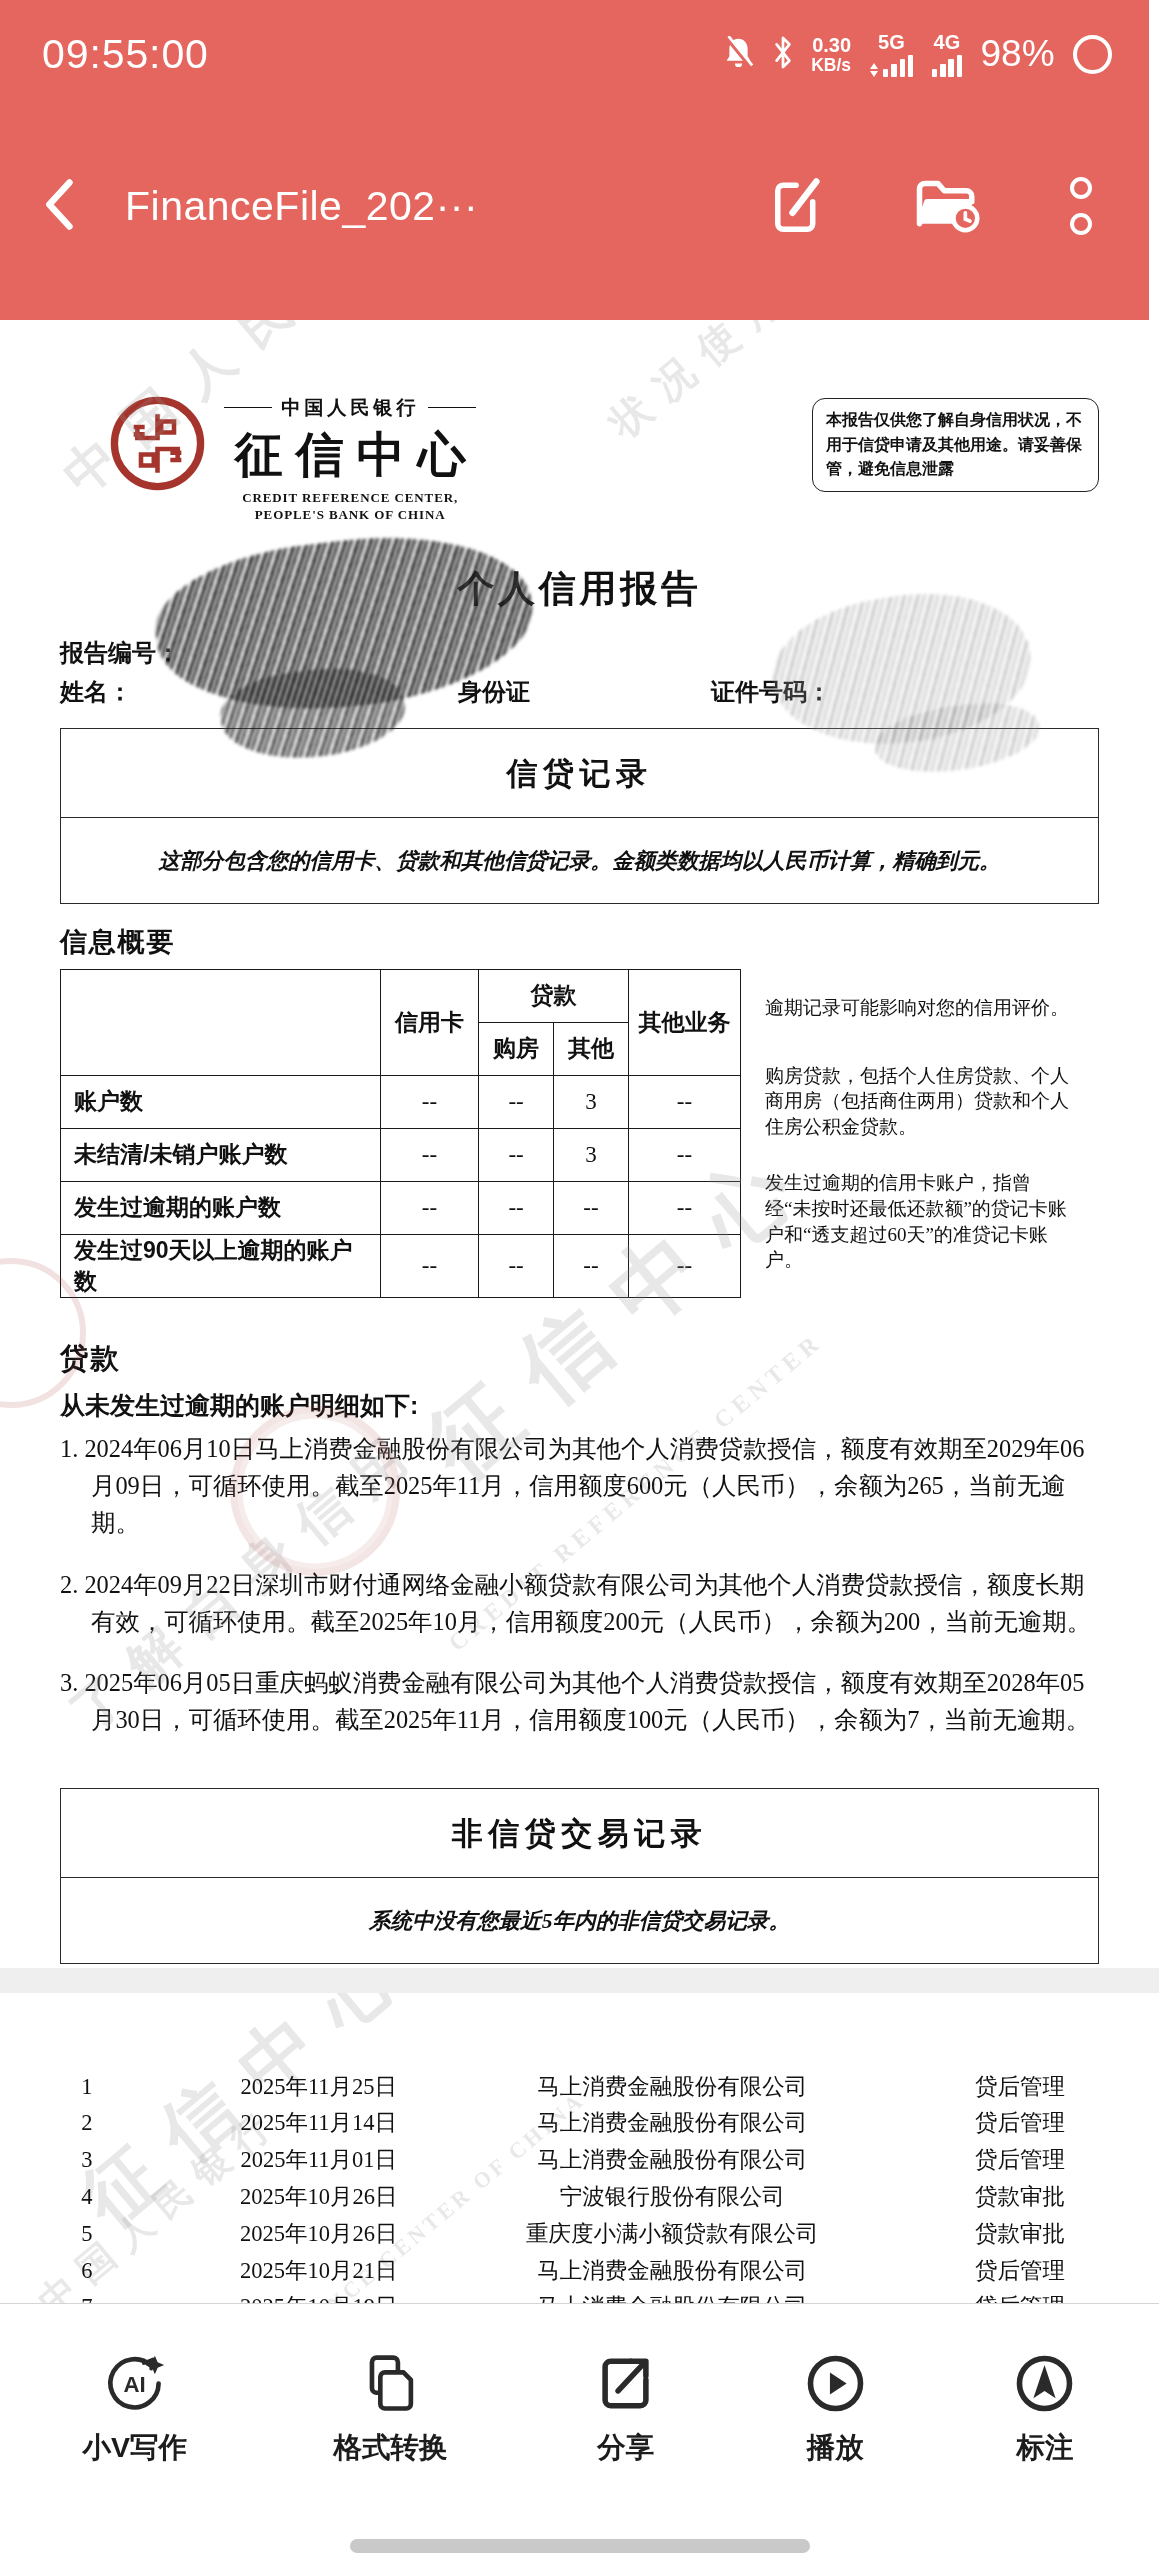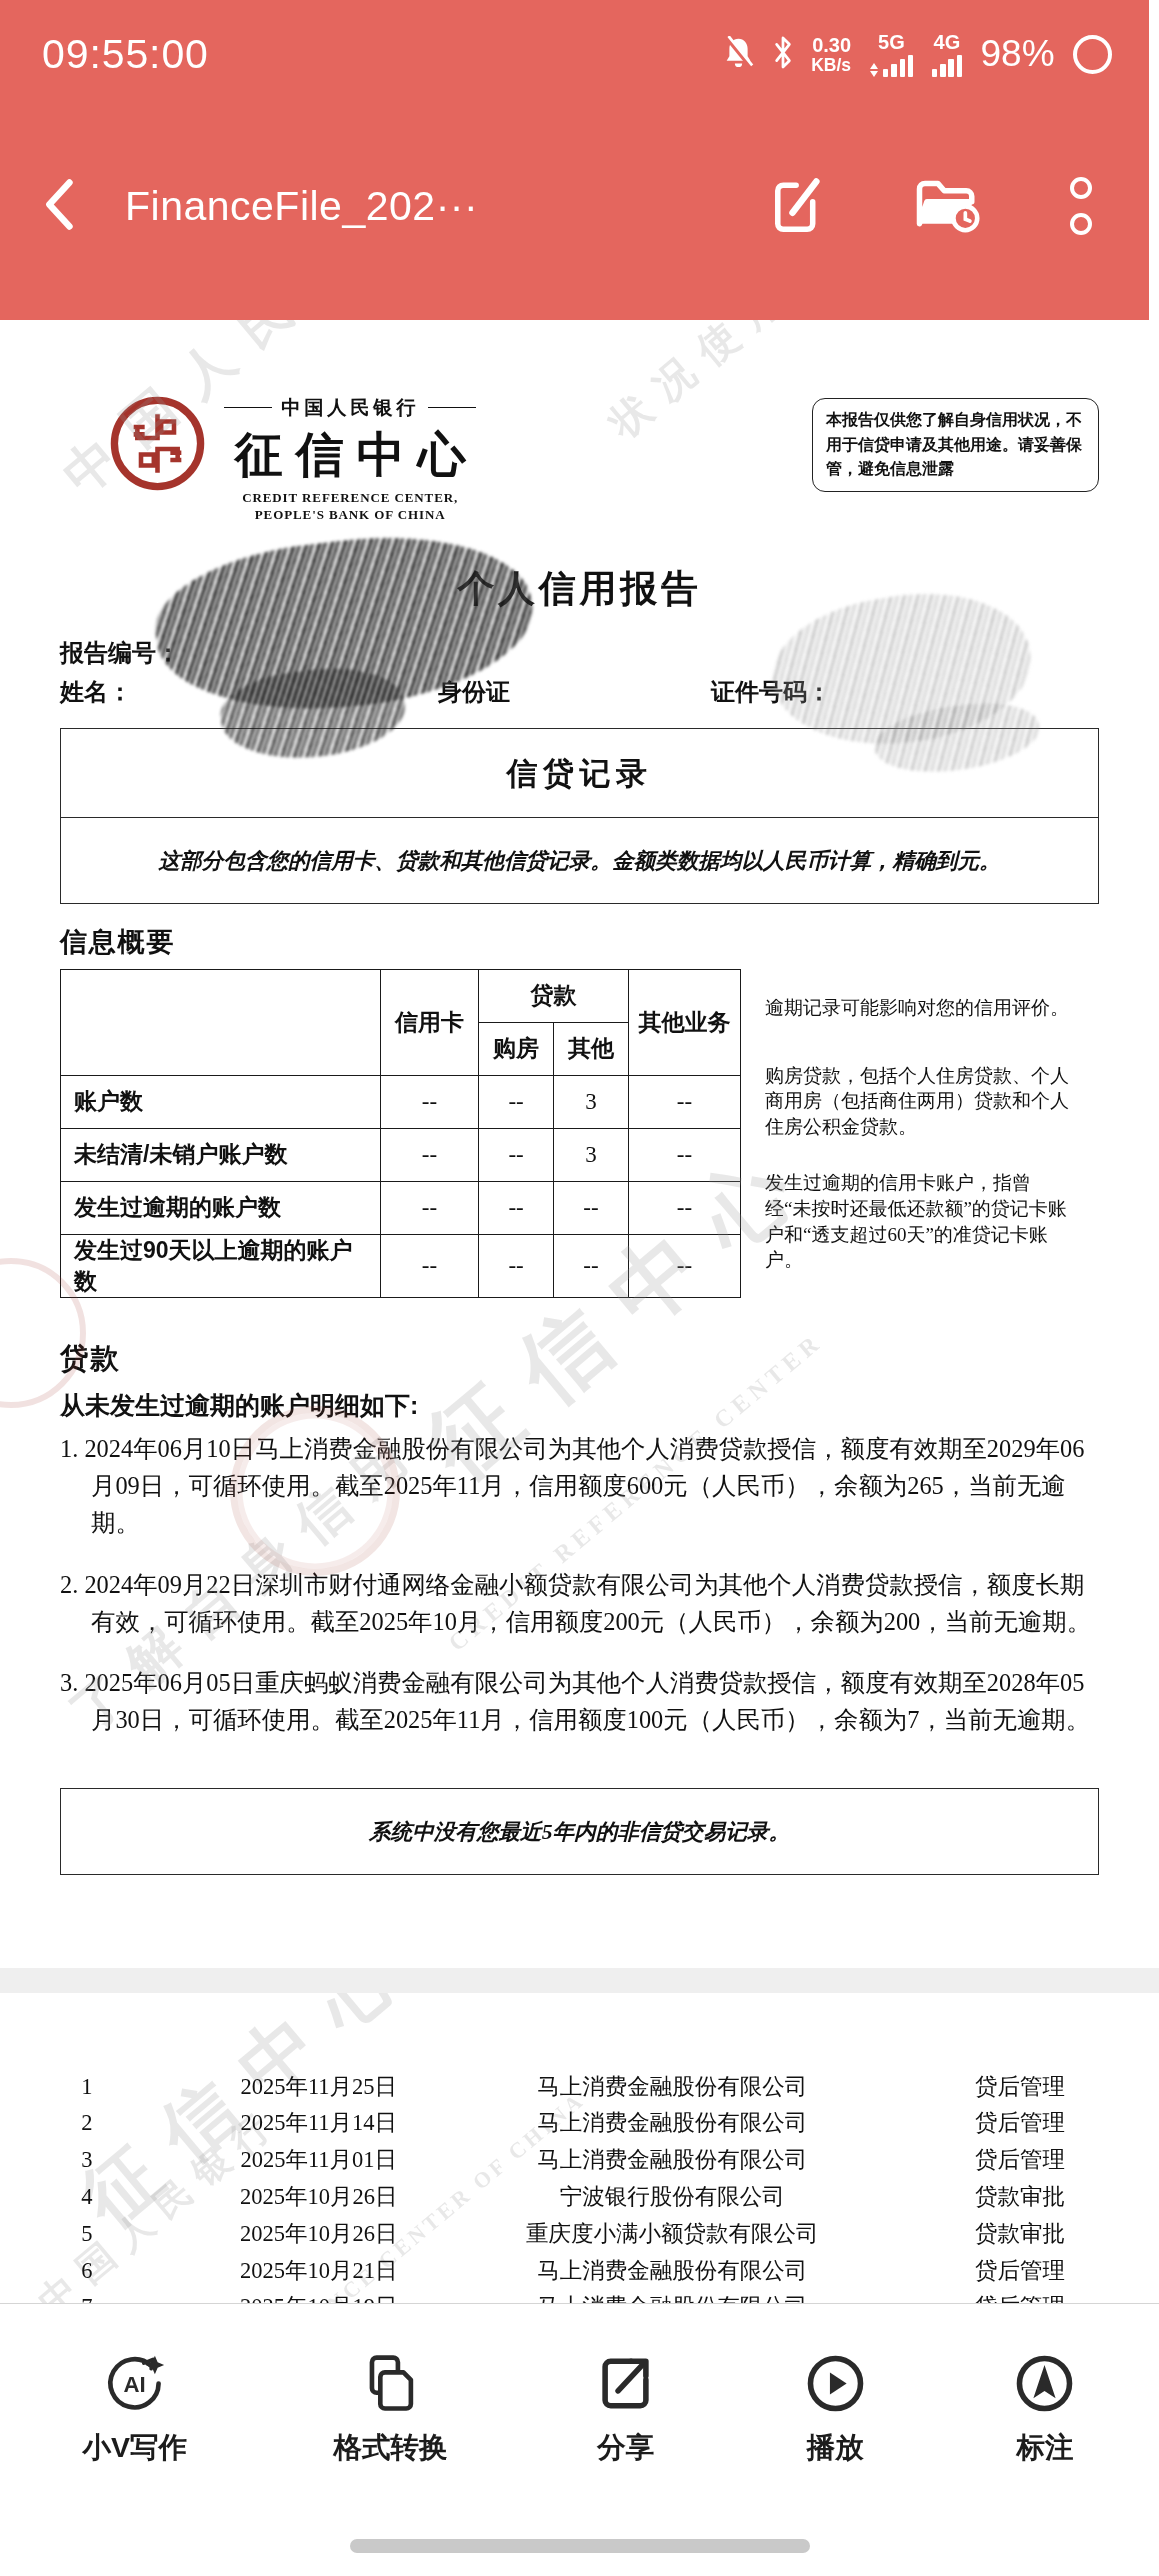--- a/index.html
+++ b/index.html
@@ -39,21 +39,21 @@
   .logo-top:before,.logo-top:after{content:"";width:48px;height:1.8px;background:#111;display:block;}
   .logo-name{font-size:48px;font-weight:bold;letter-spacing:13px;margin:1.8px 0 1.8px 13px;font-family:"Liberation Serif",serif;}
   .logo-en{font-size:13px;font-weight:bold;letter-spacing:0.9px;line-height:1.35;text-align:center;}
   .notice{border:1.8px solid #222;border-radius:13px;padding:9.2px 13px;width:259px;font-size:16px;
           font-weight:bold;line-height:1.55;margin-top:3.7px;}
   .doc-title{text-align:center;font-size:37px;font-weight:bold;margin-top:14.7px;letter-spacing:3.7px;
              font-family:"Liberation Sans",sans-serif;}
   .fields{position:relative;height:79px;margin-top:22px;font-size:24px;font-weight:bold;
           font-family:"Liberation Sans",sans-serif;}
   .fields span{position:absolute;white-space:nowrap;}
-  .f-repno{left:0;top:1.8px;} .f-name{left:0;top:40px;} .f-idtype{left:378px;top:40px;} .f-idno{left:651px;top:40px;}
+  .f-repno{left:0;top:1.8px;} .f-name{left:0;top:40px;} .f-idtype{left:398px;top:40px;} .f-idno{left:651px;top:40px;}
   
   .secbox{border:1.8px solid #2a2a2a;margin-top:11px;}
   .secbox .sb-title{text-align:center;font-size:31px;font-weight:bold;letter-spacing:5.5px;padding:24px 0 22px;
                     border-bottom:1.8px solid #2a2a2a;font-family:Liberation Serif, serif;}
   .secbox .sb-desc{text-align:center;font-size:21.6px;font-weight:bold;font-style:italic;padding:28px 18.4px;}
   .box-credit{margin-top:13px;}
   .h-summary{font-size:27px;font-weight:bold;margin-top:20px;font-family:"Liberation Sans",sans-serif;letter-spacing:1.8px;}
   
   .sumwrap{display:flex;margin-top:9.2px;}
   table.sum{border-collapse:collapse;width:681px;table-layout:fixed;}
@@ -298,20 +298,21 @@
       </div>
     </div>
 
     <div class="h-loan">贷款</div>
     <div class="h-loansub">从未发生过逾期的账户明细如下:</div>
     <p class="loan-item">1. 2024年06月10日马上消费金融股份有限公司为其他个人消费贷款授信，额度有效期至2029年06月09日，可循环使用。截至2025年11月，信用额度600元（人民币），余额为265，当前无逾期。</p>
     <p class="loan-item">2. 2024年09月22日深圳市财付通网络金融小额贷款有限公司为其他个人消费贷款授信，额度长期有效，可循环使用。截至2025年10月，信用额度200元（人民币），余额为200，当前无逾期。</p>
     <p class="loan-item">3. 2025年06月05日重庆蚂蚁消费金融有限公司为其他个人消费贷款授信，额度有效期至2028年05月30日，可循环使用。截至2025年11月，信用额度100元（人民币），余额为7，当前无逾期。</p>
 
     <div class="secbox sp1">
+      <div class="sb-title">非信贷交易记录</div>
       <div class="sb-desc">系统中没有您最近5年内的非信贷交易记录。</div>
     </div>
 
   </div>
 
   <div class="pagegap"></div>
 
   <div class="page2">
     <span class="wm" style="left:46px;top:37px;font-size:74px;transform:rotate(-40deg);letter-spacing:28px;">征信中心</span>
     <span class="wm" style="left:9.2px;top:193px;font-size:37px;transform:rotate(-40deg);letter-spacing:13px;">中国人民银行</span>

